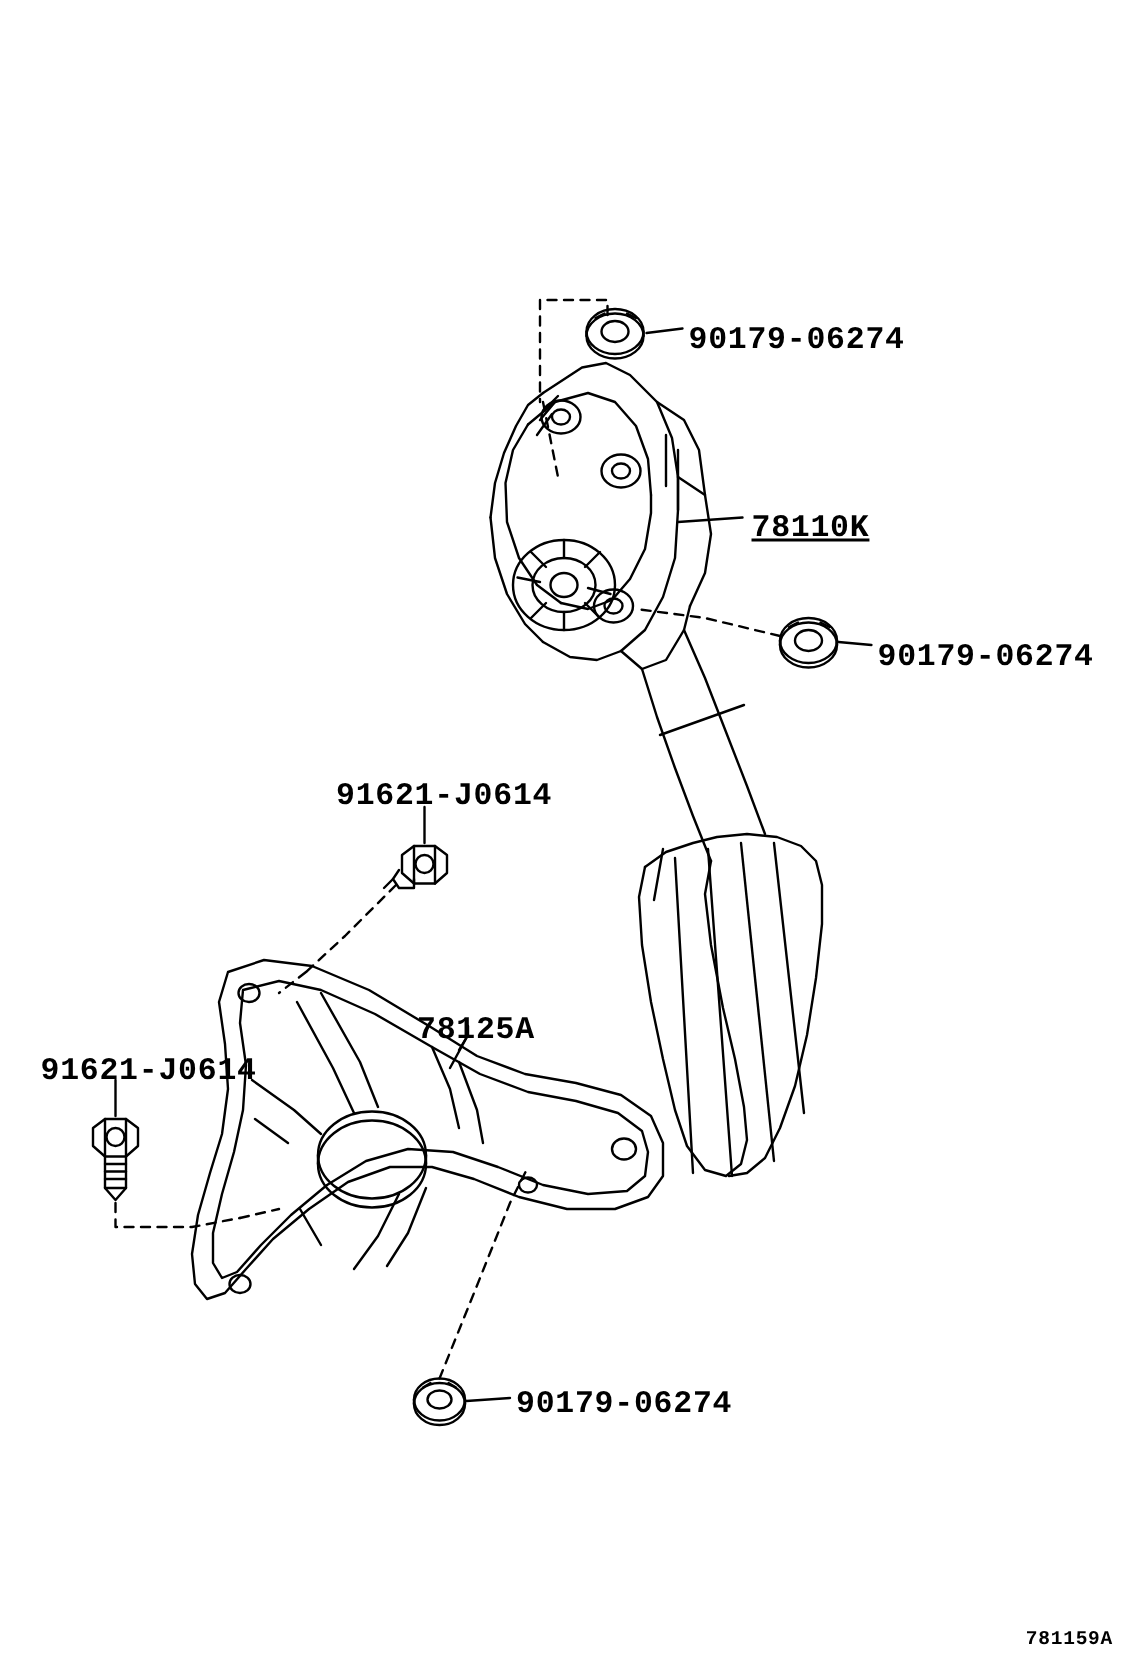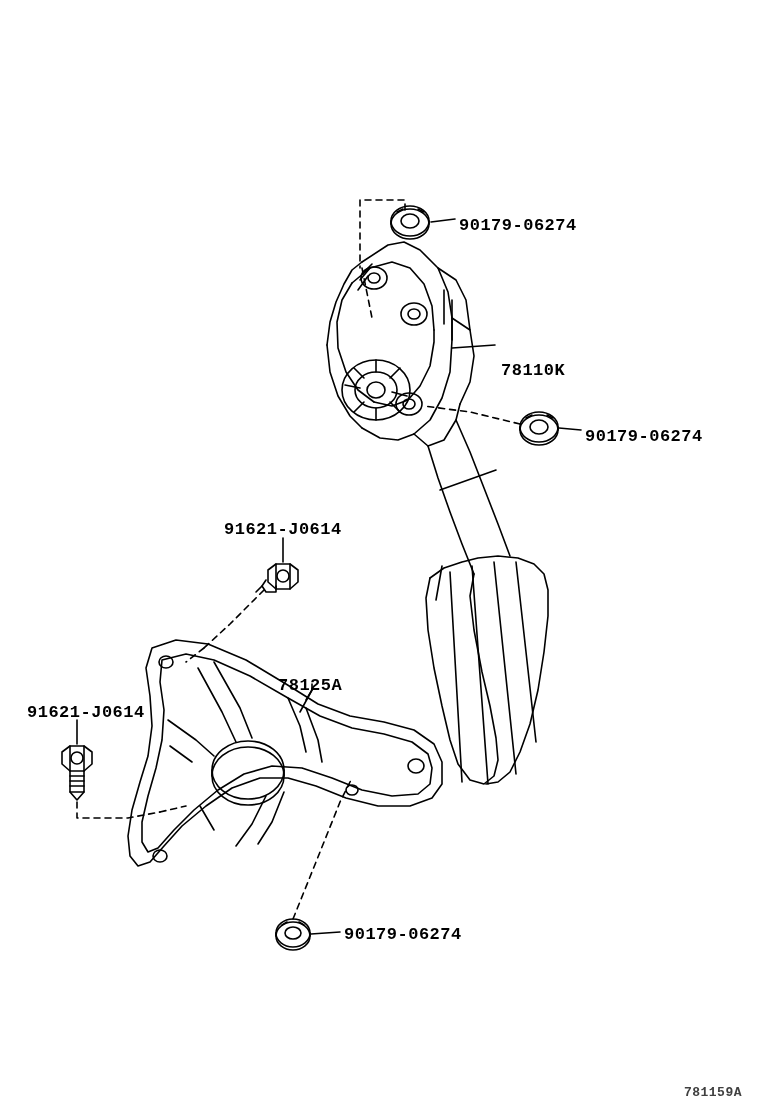--- a/index.html
+++ b/index.html
@@ -20,34 +20,34 @@
   #art {
     position: absolute;
     left: 0;
     top: 0;
     width: 760px;
     height: 1112px;
   }
   .label {
     position: absolute;
     font-family: "Liberation Mono", monospace;
-    font-size: 17px;
+    font-size: 21px;
     font-weight: bold;
     letter-spacing: 0.5px;
     color: #000000;
     white-space: nowrap;
   }
   .footer-code {
     position: absolute;
     right: 18px;
     bottom: 12px;
     font-family: "Liberation Mono", monospace;
     font-size: 13px;
     font-weight: bold;
-    color: #404040;
+    color: #000000;
     letter-spacing: 0.5px;
   }
 </style>
 </head>
 <body>
 
 <div id="sheet">
 
   <svg id="art" viewBox="0 0 760 1112">
     <g fill="none" stroke="#000000" stroke-width="1.6" stroke-linejoin="round" stroke-linecap="round">
@@ -212,21 +212,21 @@
       <path d="M311 934 L340 932"></path>
       <g stroke-dasharray="6,5">
         <path d="M293 919 L316 862 L340 802 L352 778"></path>
       </g>
 
     </g>
   </svg>
 
   <div class="label" style="left:459px; top:216px;">90179-06274</div>
 
-  <div class="label" style="left:501px; top:361px;">78110K</div>
+  <div class="label" style="left:501px; top:341px;text-decoration:underline;">78110K</div>
 
   <div class="label" style="left:585px; top:427px;">90179-06274</div>
 
   <div class="label" style="left:224px; top:520px;">91621-J0614</div>
 
   <div class="label" style="left:27px; top:703px;">91621-J0614</div>
 
   <div class="label" style="left:278px; top:676px;text-align:right;">78125A</div>
 
   <div class="label" style="left:344px; top:925px;">90179-06274</div>

